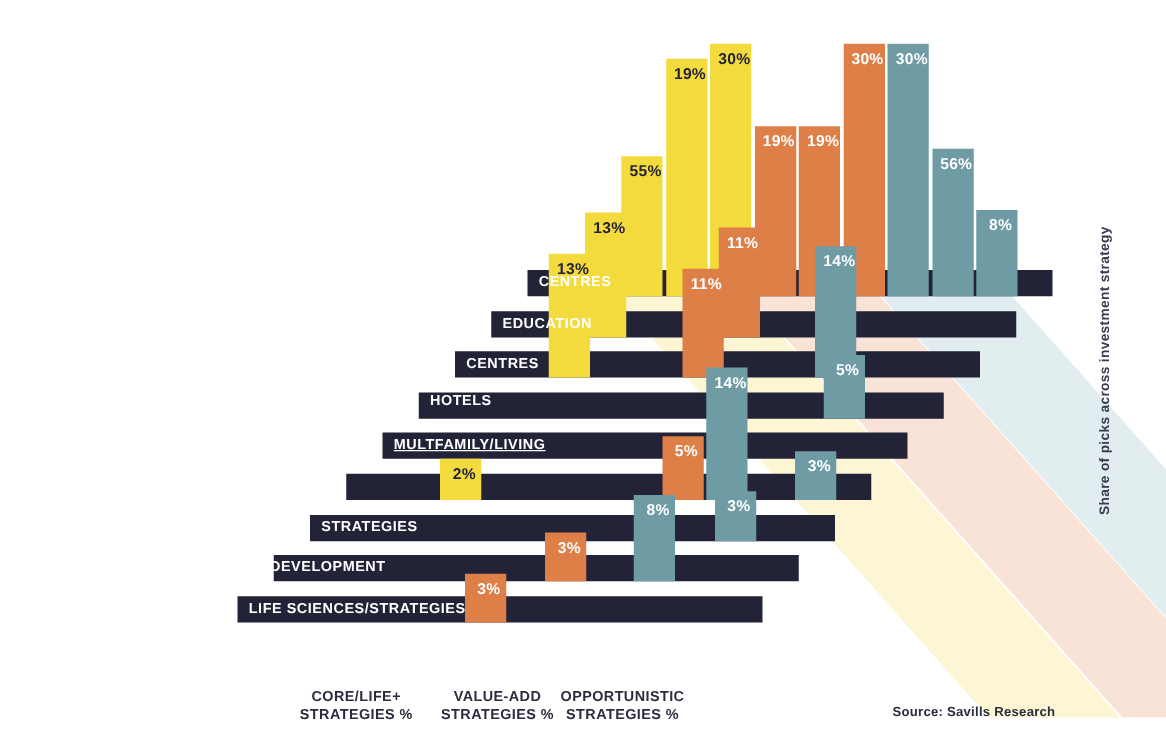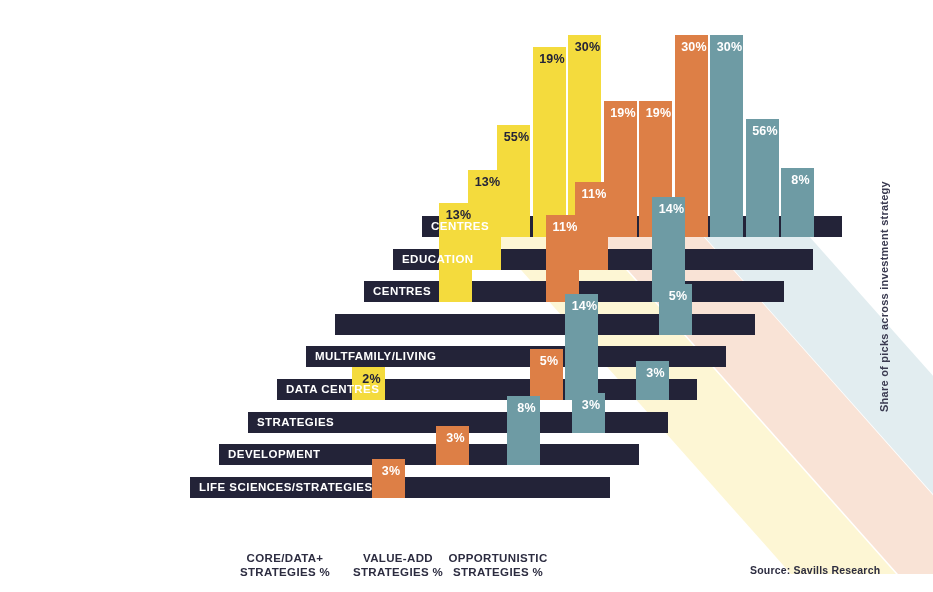--- a/index.html
+++ b/index.html
@@ -84,21 +84,20 @@
 
   
   .source{
     position:absolute;
     font-size:10.5px;
     font-weight:bold;
     color:#2c2c40;
     letter-spacing:.2px;
     white-space:nowrap;
     z-index:50;
-    margin-left:36px;
   }
 </style>
 </head>
 <body>
 
 <div id="stage">
 
   <div class="floorwrap" id="floorwrap">
       <div class="stripe" style="background: rgb(253, 246, 212); left: 490px; top: 235px; width: 104.5px; height: 339.4px; transform: skewX(41.6deg); transform-origin: left top;"></div>
       <div class="stripe" style="background: rgb(249, 227, 214); left: 596.5px; top: 235px; width: 104.5px; height: 339.4px; transform: skewX(41.6deg); transform-origin: left top;"></div>
@@ -138,25 +137,25 @@
       <div class="bar" style="left: 636px; top: 360.85px; width: 33px; height: 39.15px; background: rgb(110, 155, 164); z-index: 39;"></div>
       <div class="bar" style="left: 571.5px; top: 393.45px; width: 33px; height: 39.15px; background: rgb(110, 155, 164); z-index: 42;"></div>
       <div class="bar" style="left: 436px; top: 426.05px; width: 33px; height: 39.15px; background: rgb(221, 127, 70); z-index: 44;"></div>
       <div class="bar" style="left: 507px; top: 395.8px; width: 33px; height: 69.4px; background: rgb(110, 155, 164); z-index: 45;"></div>
       <div class="bar" style="left: 371.5px; top: 458.65px; width: 33px; height: 39.15px; background: rgb(221, 127, 70); z-index: 47;"></div>
     </div>
   <div id="labels-layer">
       <div class="rowlabel" style="left: 422px; top: 216px;">CENTRES</div>
       <div class="rowlabel" style="left: 393px; top: 248.6px;">EDUCATION</div>
       <div class="rowlabel" style="left: 364px; top: 281.2px;">CENTRES</div>
-      <div class="rowlabel" style="left: 335px; top: 298px;">HOTELS</div>
-      <div class="rowlabel" style="left: 306px; top: 346.4px;">MULTFAMILY/LIVING</div>
-      <div class="rowlabel" style="left: 277px; top: 379px;">DATA CENTRES</div>
+      <div class="rowlabel" style="left: 335px; top: 311px;">HOTELS</div>
+      <div class="rowlabel" style="left: 306px; top: 346.4px; text-decoration: underline;">MULTFAMILY/LIVING</div>
+      <div class="rowlabel" style="left: 277px; top: 397px;">DATA CENTRES</div>
       <div class="rowlabel" style="left: 248px; top: 411.6px;">STRATEGIES</div>
-      <div class="rowlabel" style="left: 219px; top: 444.2px;">DEVELOPMENT</div>
+      <div class="rowlabel" style="left: 207px; top: 444.2px;">DEVELOPMENT</div>
       <div class="rowlabel" style="left: 190px; top: 476.8px;">LIFE SCIENCES/STRATEGIES</div>
     </div>
   <div id="barlabels-layer">
       <div class="barlabel" style="color: rgb(35, 35, 56); left: 500px; top: 131.25px; width: 33px; text-align: center; z-index: 60;">55%</div>
       <div class="barlabel" style="color: rgb(35, 35, 56); left: 535.5px; top: 52.6px; width: 33px; text-align: center; z-index: 60;">19%</div>
       <div class="barlabel" style="color: rgb(35, 35, 56); left: 571px; top: 40.5px; width: 33px; text-align: center; z-index: 60;">30%</div>
       <div class="barlabel" style="color: rgb(255, 255, 255); left: 606.5px; top: 107.05px; width: 33px; text-align: center; z-index: 60;">19%</div>
       <div class="barlabel" style="color: rgb(255, 255, 255); left: 642px; top: 107.05px; width: 33px; text-align: center; z-index: 60;">19%</div>
       <div class="barlabel" style="color: rgb(255, 255, 255); left: 677.5px; top: 40.5px; width: 33px; text-align: center; z-index: 60;">30%</div>
       <div class="barlabel" style="color: rgb(255, 255, 255); left: 713px; top: 40.5px; width: 33px; text-align: center; z-index: 60;">30%</div>
@@ -173,21 +172,21 @@
       <div class="barlabel" style="color: rgb(255, 255, 255); left: 568px; top: 300.3px; width: 33px; text-align: center; z-index: 75;">14%</div>
       <div class="barlabel" style="color: rgb(255, 255, 255); left: 639px; top: 366.85px; width: 33px; text-align: center; z-index: 75;">3%</div>
       <div class="barlabel" style="color: rgb(255, 255, 255); left: 574.5px; top: 399.45px; width: 33px; text-align: center; z-index: 78;">3%</div>
       <div class="barlabel" style="color: rgb(255, 255, 255); left: 439px; top: 432.05px; width: 33px; text-align: center; z-index: 81;">3%</div>
       <div class="barlabel" style="color: rgb(255, 255, 255); left: 510px; top: 401.8px; width: 33px; text-align: center; z-index: 81;">8%</div>
       <div class="barlabel" style="color: rgb(255, 255, 255); left: 374.5px; top: 464.65px; width: 33px; text-align: center; z-index: 84;">3%</div>
     </div>
 
   <div id="captions-layer">
       <div class="groupcap" style="left: 225px; top: 552px; width: 120px;">
-        <div>CORE/DATA+</div>
+        <div>CORE/LIFE+</div>
         <div>STRATEGIES %</div>
       </div>
       <div class="groupcap" style="left: 338px; top: 552px; width: 120px;">
         <div>VALUE-ADD</div>
         <div>STRATEGIES %</div>
       </div>
       <div class="groupcap" style="left: 438px; top: 552px; width: 120px;">
         <div>OPPORTUNISTIC</div>
         <div>STRATEGIES %</div>
       </div>

